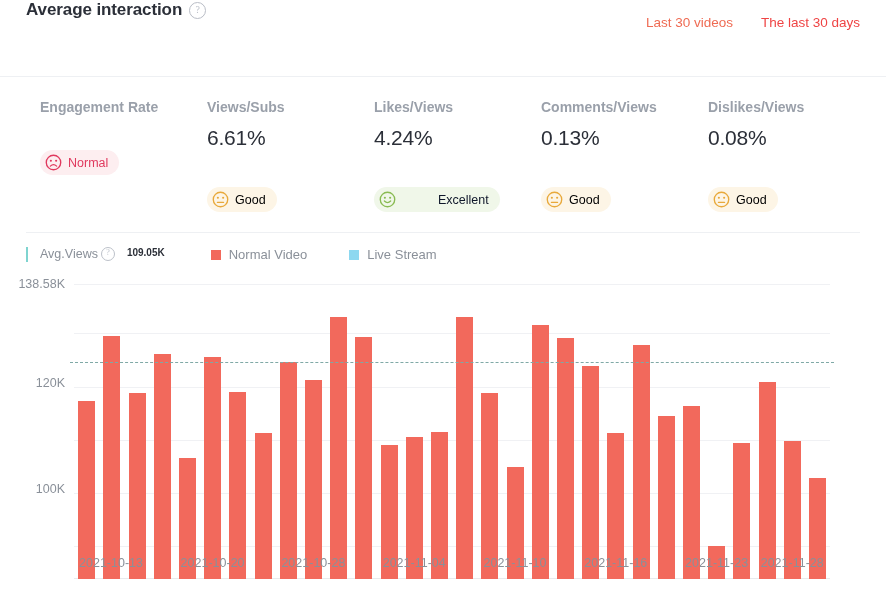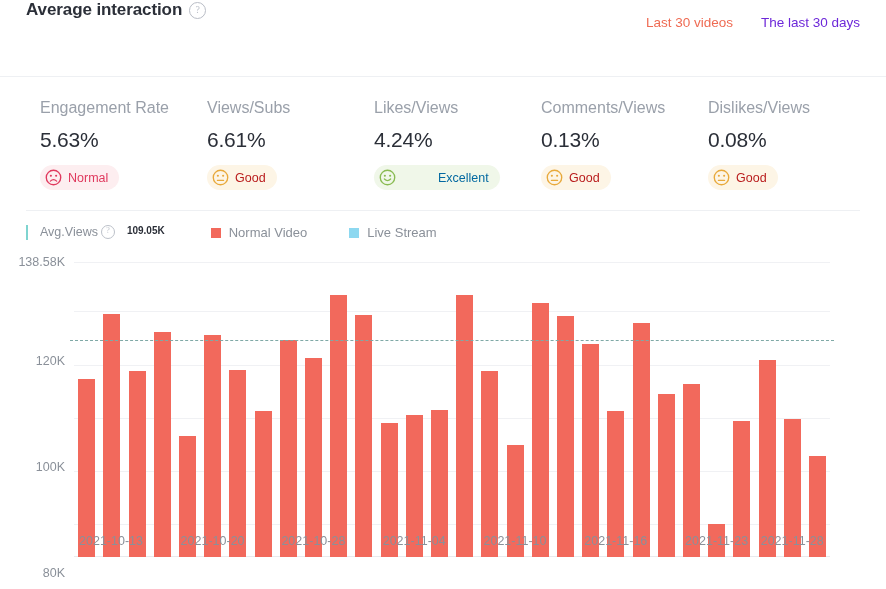--- a/index.html
+++ b/index.html
@@ -57,63 +57,65 @@
     align-items: center;
     gap: 28px;
     margin-top: 15px;
   }
   .tab {
     font-size: 13.5px;
     cursor: pointer;
     white-space: nowrap;
   }
   .tab.active { color: #ef6b53; }
-  .tab.inactive { color: #6d28d9; }
+  .tab.inactive { color: #ef4444; }
 
   
   .metrics {
     display: flex;
     padding: 22px 40px 20px 40px;
     box-sizing: border-box;
     border-bottom: 1px solid #eef0f3;
     margin: 0 26px;
     padding-left: 14px;
     padding-right: 14px;
   }
   .metric {
     width: 167px;
     flex: 0 0 auto;
   }
   .metric-label {
-    font-size: 16px;
+    font-size: 14px;
     color: #9aa0aa;
     margin-bottom: 11px;
+    font-weight: bold;
   }
   .metric-value {
     font-size: 21px;
     color: #2b2f38;
     margin-bottom: 13px;
     letter-spacing: -0.2px;
   }
   .badge {
     display: inline-flex;
     align-items: center;
     gap: 6px;
     border-radius: 13px;
     padding: 4px 11px 4px 5px;
     font-size: 12.5px;
+    margin-top: 24px;
   }
   .badge-face {
     width: 17px;
     height: 17px;
     flex: 0 0 17px;
   }
   .badge.normal  { background: #fdeef0; color: #e0395e; }
-  .badge.good    { background: #fdf5e6; color: #b91c1c; }
-  .badge.excellent { background: #f0f7e9; color: #0369a1; gap: 42px; }
+  .badge.good    { background: #fdf5e6; color: #000000; }
+  .badge.excellent { background: #f0f7e9; color: #0f172a; gap: 42px; }
 
   
   .legend {
     display: flex;
     align-items: flex-start;
     padding: 14px 26px 4px 26px;
     gap: 0px;
   }
   .legend-accent {
     width: 2px;
@@ -238,21 +240,20 @@
     <div class="header-tabs">
       <span class="tab active">Last 30 videos</span>
       <span class="tab inactive">The last 30 days</span>
     </div>
   </div>
 
   <div class="metrics">
 
     <div class="metric">
       <div class="metric-label">Engagement Rate</div>
-      <div class="metric-value">5.63%</div>
       <div class="badge normal">
         <svg class="badge-face" viewBox="0 0 20 20">
           <circle cx="10" cy="10" r="8.5" fill="none" stroke="#e0395e" stroke-width="1.6"></circle>
           <circle cx="6.9" cy="8" r="1.25" fill="#e0395e"></circle>
           <circle cx="13.1" cy="8" r="1.25" fill="#e0395e"></circle>
           <path d="M6.3 14.3 Q10 10.8 13.7 14.3" fill="none" stroke="#e0395e" stroke-width="1.5" stroke-linecap="round"></path>
         </svg>
         <span>Normal</span>
       </div>
     </div>

